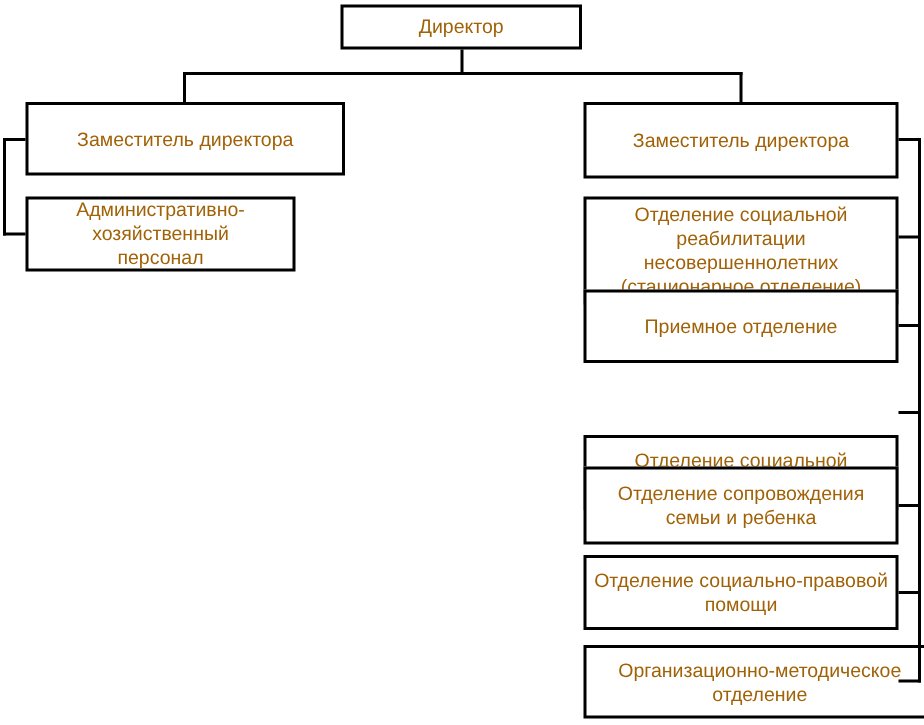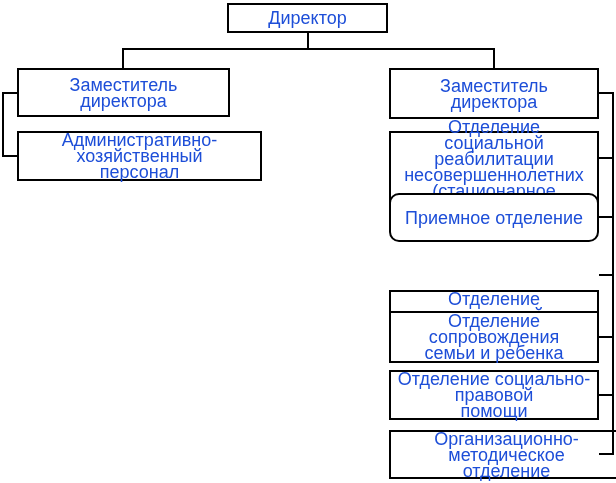--- a/index.html
+++ b/index.html
@@ -11,39 +11,39 @@
   }
   .canvas {
     position: relative;
     width: 616px; height: 483px;
     background: #ffffff;
   }
   .box {
     position: absolute;
     border: 2px solid #000000;
     background: #ffffff;
-    color: #1d4ed8;
+    color: #a16207;
     display: flex;
     align-items: center;
     justify-content: center;
     text-align: center;
-    font-size: 18px;
+    font-size: 13px;
     line-height: 16px;
     white-space: pre-line;
     padding: 1px 5px;
   }
   .line { position: absolute; background: #000000; }
 
   
   #box-root        { left: 227px; top: 3px;   width: 161px; height: 30px; }
   #box-left-deputy { left: 17px;  top: 68px;  width: 213px; height: 49px; }
-  #box-left-staff  { left: 17px;  top: 131px; width: 245px; height: 50px; }
+  #box-left-staff  { left: 17px;  top: 131px; width: 180px; height: 50px; }
   #box-r-deputy    { left: 389px; top: 68px;  width: 210px; height: 51px; }
   #box-r1          { left: 389px; top: 131px; width: 210px; height: 72px; }
-  #box-r2          { left: 389px; top: 193px; width: 210px; height: 49px; border-radius: 10px; }
+  #box-r2          { left: 389px; top: 193px; width: 210px; height: 49px; }
   #box-r3          { left: 389px; top: 250px; width: 210px; height: 50px; margin-top: 40px; }
   #box-r4          { left: 389px; top: 311px; width: 210px; height: 52px; align-items: center; }
   #box-r5          { left: 389px; top: 370px; width: 210px; height: 50px; justify-content: center; }
   #box-r6          { left: 389px; top: 430px; width: 235px; height: 49px; }
 
   
   .l-root-v     { left: 307px; top: 33px;  width: 2px;   height: 17px; }
   .l-main-h     { left: 122px; top: 48px;  width: 373px; height: 2px; }
   .l-left-drop  { left: 122px; top: 48px;  width: 2px;   height: 20px; }
   .l-right-drop { left: 493px; top: 48px;  width: 2px;   height: 20px; }

